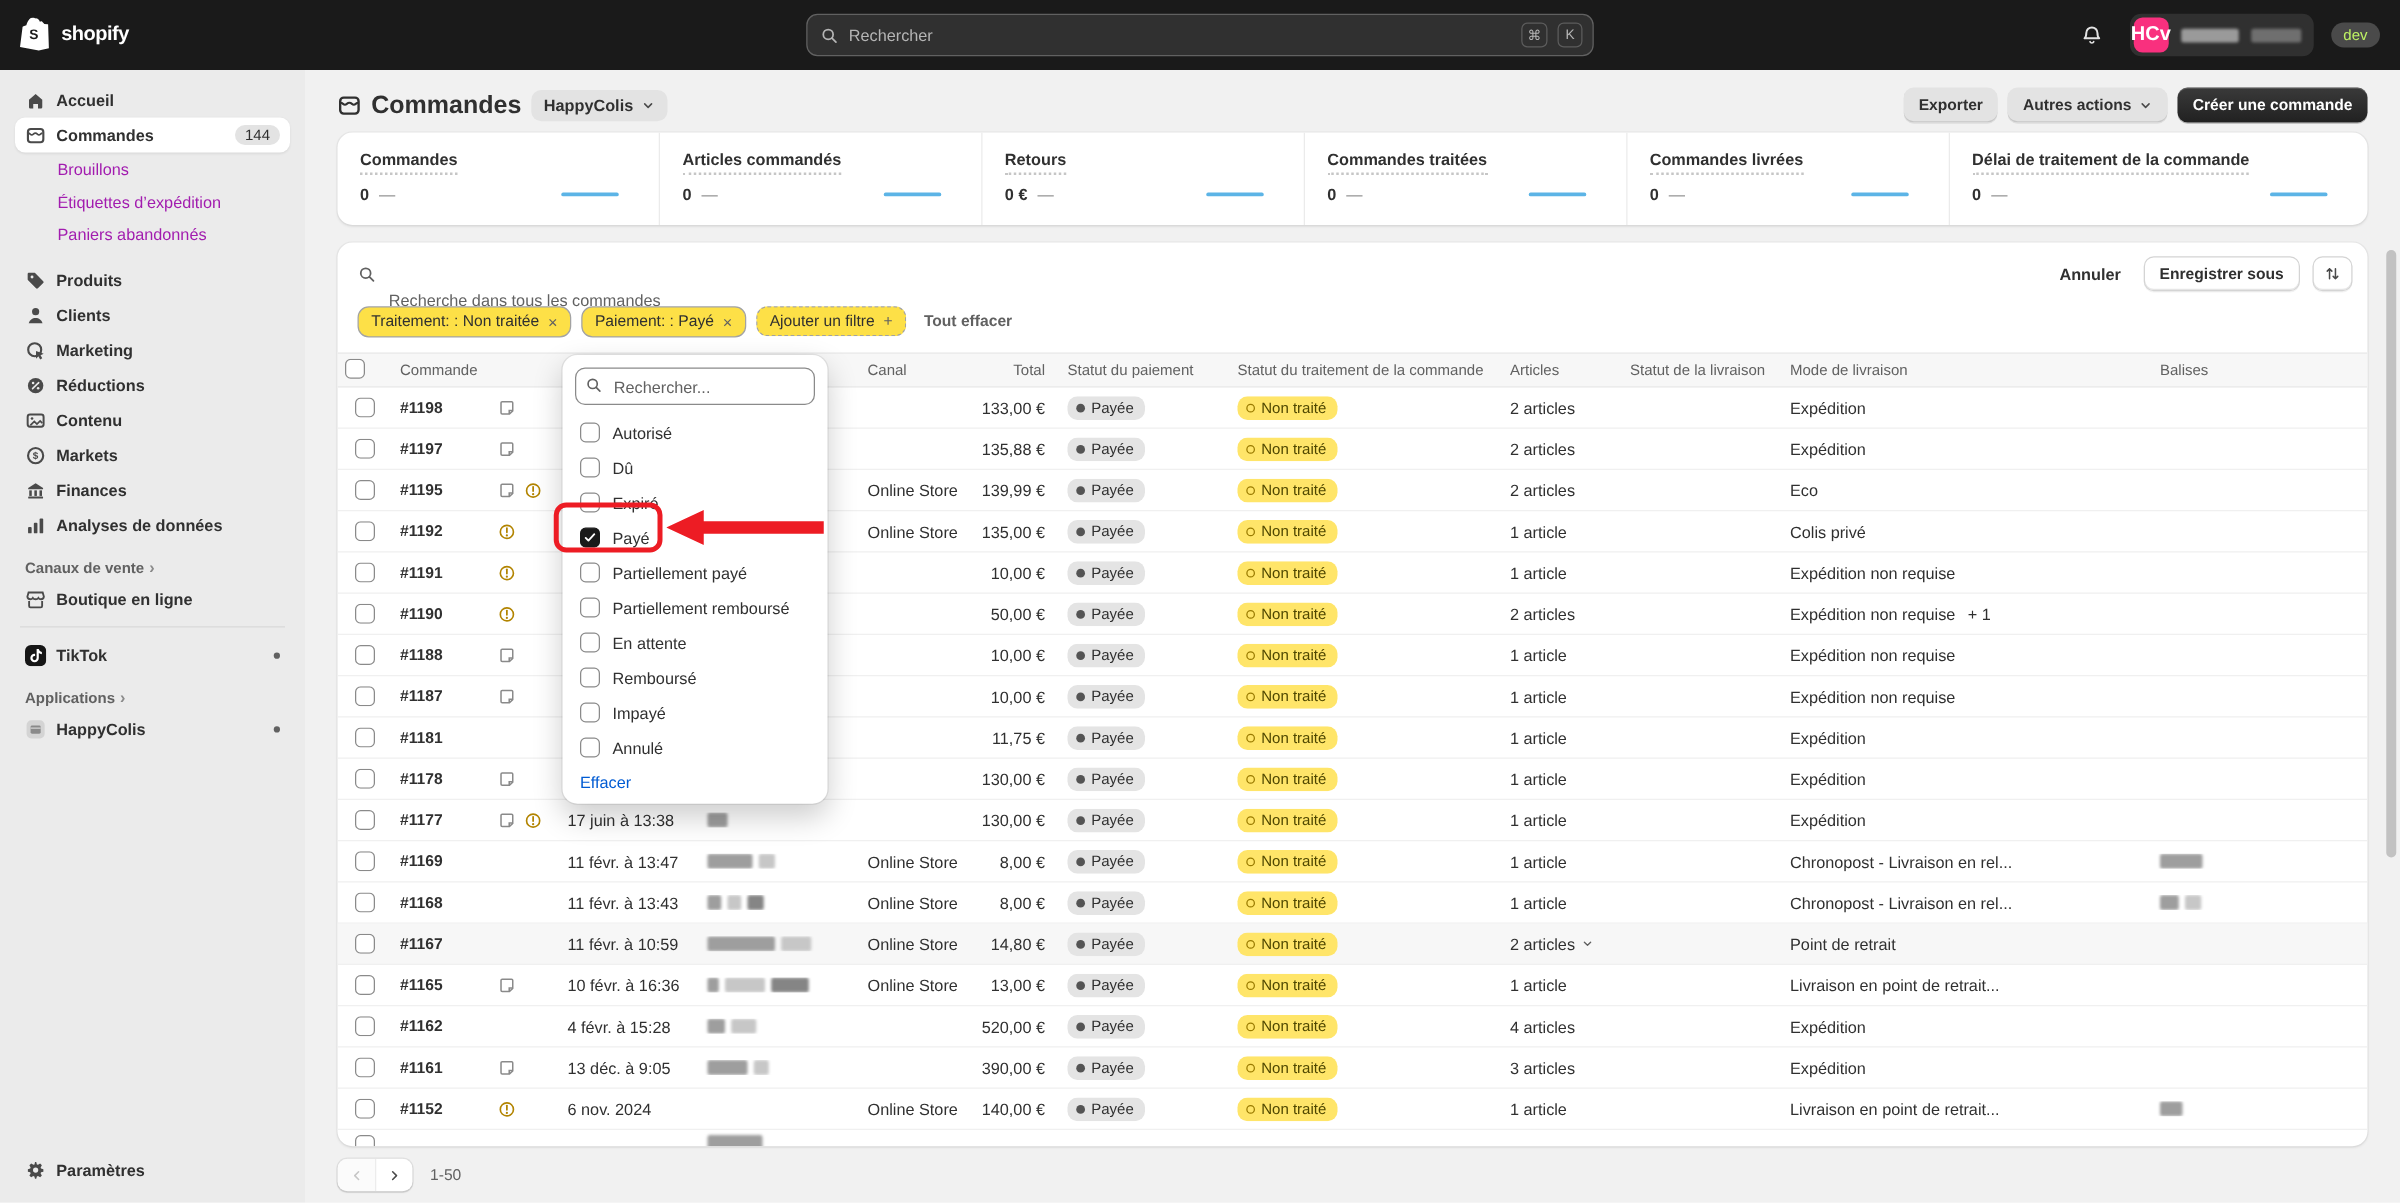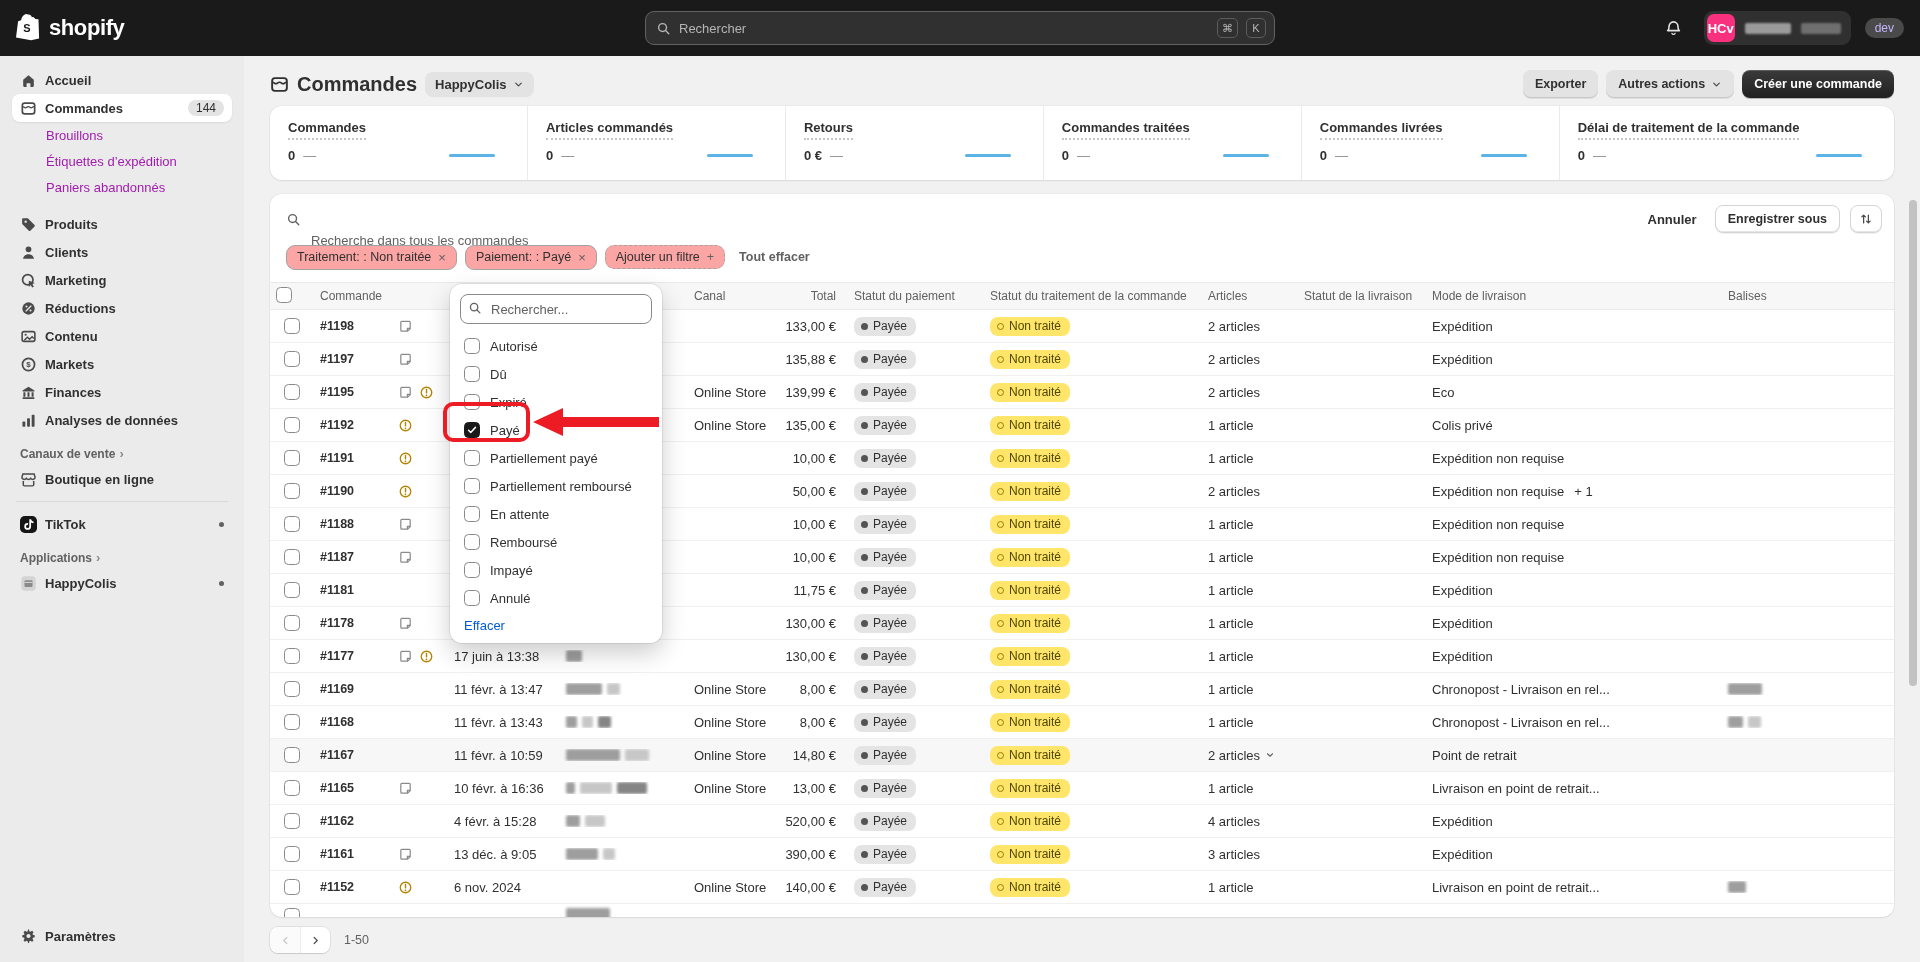--- a/index.html
+++ b/index.html
@@ -2,32 +2,32 @@
 <html><head>
 <meta charset="utf-8">
 <style>
   * { margin:0; padding:0; box-sizing:border-box; }
   html,body { width:1920px; height:962px; overflow:hidden; font-family:"Liberation Sans", sans-serif; background:#f1f1f1; color:#303030; }
   svg { display:block; }
 
   
   .topbar { position:relative; height:56px; background:#1a1a1a; display:flex; align-items:center; padding:0 16px; z-index:90; }
   .brand { display:flex; align-items:center; gap:7px; }
-  .brand-word { color:#fff; font-size:22px; font-weight:700; letter-spacing:-.4px; }
+  .brand-word { color:#fff; font-size:16px; font-weight:700; letter-spacing:-.4px; }
   .top-search { position:absolute; left:50%; transform:translateX(-50%); width:630px; height:34px; background:#303030; border:1px solid #616161; border-radius:9px; display:flex; align-items:center; padding:0 8px 0 10px; gap:8px; color:#b5b5b5; }
   .top-search input { flex:1; background:transparent; border:none; outline:none; color:#e3e3e3; font-size:13px; font-family:inherit; }
   .top-search input::placeholder { color:#b5b5b5; }
   .kbd { min-width:20px; height:20px; border:1px solid #5c5c5c; border-radius:5px; color:#b5b5b5; font-size:11px; display:flex; align-items:center; justify-content:center; padding:0 4px; }
   .top-right { margin-left:auto; display:flex; align-items:center; gap:14px; }
   .bell { width:32px; height:32px; border-radius:8px; display:flex; align-items:center; justify-content:center; color:#e3e3e3; }
   .account { display:flex; align-items:center; gap:10px; background:#303030; border-radius:9px; padding:3px 10px 3px 3px; }
-  .avatar { width:28px; height:28px; border-radius:7px; background:#f9307e; color:#fff; font-size:13px; font-weight:700; display:flex; align-items:center; justify-content:center; }
+  .avatar { width:28px; height:28px; border-radius:7px; background:#f9307e; color:#fff; font-size:16px; font-weight:700; display:flex; align-items:center; justify-content:center; }
   .redact { height:11px; border-radius:2px; display:inline-block; filter:blur(1.2px); }
   .redact.r1 { background:#9a9a9a; } .redact.r2 { background:#6f6f6f; }
-  .env-badge { background:#4a4a4a; color:#c4b5fd; font-size:12px; border-radius:10px; padding:3px 10px; }
+  .env-badge { background:#4a4a4a; color:#bef264; font-size:12px; border-radius:10px; padding:3px 10px; }
 
   
   .shell { display:flex; height:906px; }
   .sidebar { width:244px; background:#ebebeb; padding:10px 12px 12px; display:flex; flex-direction:column; font-size:13px; position:relative; }
   .nav-item { display:flex; align-items:center; gap:8px; height:28px; padding:0 8px; border-radius:8px; color:#303030; font-weight:600; cursor:pointer; }
   .nav-item .ic { width:17px; height:17px; color:#4a4a4a; flex:none; display:flex; align-items:center; justify-content:center; }
   .nav-item.active { background:#fff; box-shadow:0 1px 2px rgba(0,0,0,.08); }
   .nav-badge { margin-left:auto; background:#e3e3e3; border-radius:8px; font-size:12px; font-weight:400; color:#303030; padding:1px 8px; }
   .nav-sub { display:flex; align-items:center; height:26px; padding-left:34px; border-radius:8px; color:#a21caf; font-weight:400; cursor:pointer; }
   .nav-section { display:flex; align-items:center; gap:4px; color:#616161; font-size:12px; font-weight:600; margin:12px 0 4px; padding:0 8px; cursor:pointer; }
@@ -63,21 +63,21 @@
   .table-card { margin-top:14px; background:#fff; border-radius:12px; box-shadow:0 1px 2px rgba(0,0,0,.07), 0 0 0 1px rgba(0,0,0,.03); overflow:hidden; }
   .search-row { height:50px; display:flex; align-items:center; padding:0 12px 0 16px; gap:10px; }
   .search-row .ic { color:#616161; }
   .search-row input { flex:1; border:none; outline:none; font-size:13px; color:#303030; font-family:inherit;margin-top:43px; }
   .search-row input::placeholder { color:#616161; }
   .link-btn { font-size:13px; font-weight:600; color:#303030; background:none; border:none; cursor:pointer; padding:4px 8px; font-family:inherit; }
   .btn-white { background:#fff; border:1px solid #d4d4d4; box-shadow:0 1px 0 rgba(0,0,0,.05), inset 0 -1px 0 rgba(0,0,0,.1); color:#303030; }
   .icon-btn { width:32px; justify-content:center; padding:0; }
 
   .chips-row { display:flex; align-items:center; gap:8px; padding:0 16px 12px; height:38px; }
-  .chip { display:inline-flex; align-items:center; gap:7px; border:1px solid #a3a3a3; border-radius:9px; background:#fca5a5; padding:4px 10px; font-size:12.5px; cursor:pointer; }
+  .chip { display:inline-flex; align-items:center; gap:7px; border:1px solid #a3a3a3; border-radius:9px; background:#fde047; padding:4px 10px; font-size:12.5px; cursor:pointer; }
   .chip .x { color:#616161; font-size:13px; }
   .chip.dashed { border-style:dashed; color:#303030; }
   .chip .plus { color:#616161; }
   .clear-all { font-size:12.5px; font-weight:600; color:#616161; margin-left:6px; cursor:pointer; }
 
   
   .grid { display:grid; grid-template-columns:44px 78px 56px 112px 128px 90px 70px 136px 218px 96px 128px 296px 1fr; align-items:center; }
   .thead { height:28px; background:#f7f7f7; border-top:1px solid #e9e9e9; border-bottom:1px solid #e9e9e9; font-size:12px; color:#616161; }
   .thead > div { padding:0 6px; white-space:nowrap; overflow:hidden; }
   .thead .right { text-align:right; padding-right:12px; }

